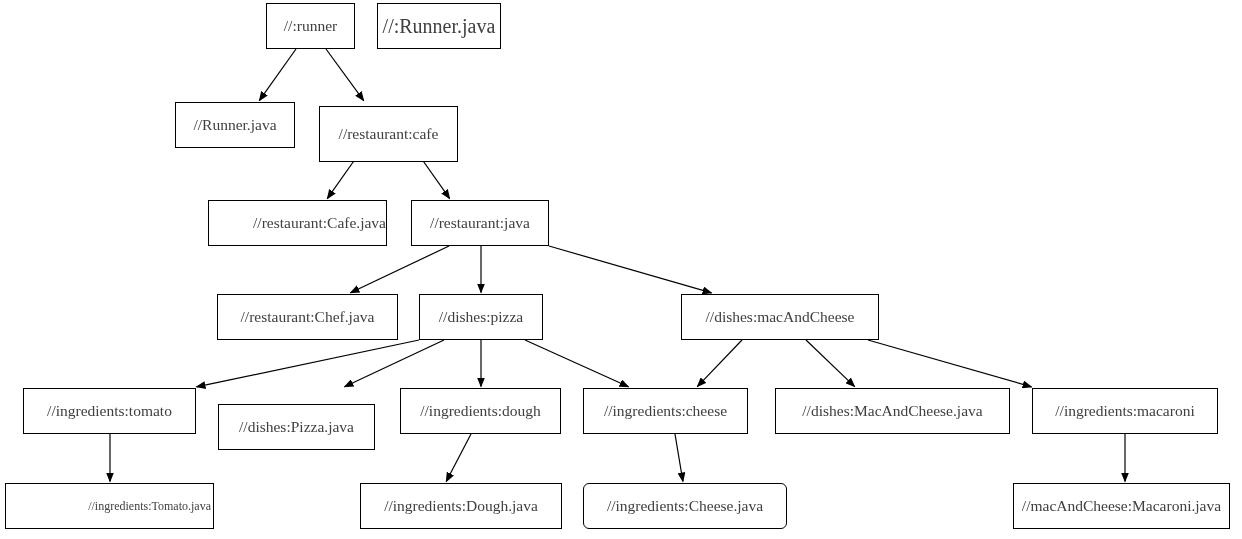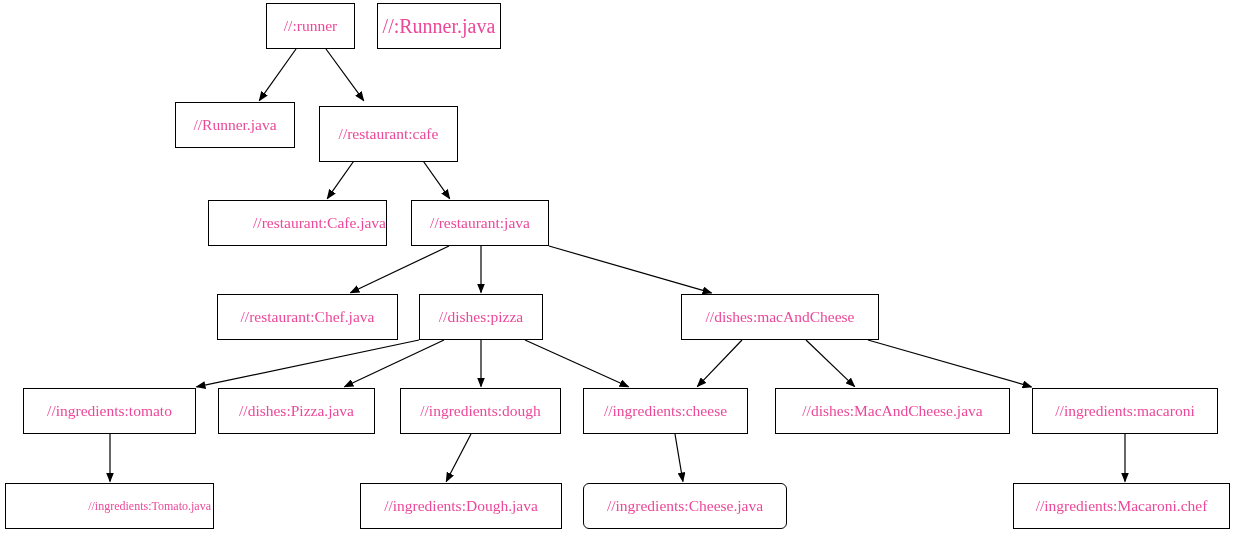--- a/index.html
+++ b/index.html
@@ -28,21 +28,21 @@
   }
   .graph-node {
     position: absolute;
     box-sizing: border-box;
     border: 1px solid #000000;
     background: #ffffff;
     display: flex;
     align-items: center;
     justify-content: center;
     white-space: nowrap;
-    color: #ec4899;
+    color: #404040;
     font-size: 15.5px;
     line-height: 1;
     letter-spacing: 0px;
   }
   .graph-node .node-label {
     display: block;
     padding: 0 2px;
   }
 </style>
 </head>
@@ -100,21 +100,21 @@
       </div>
       <div class="graph-node" style="left: 419px; top: 294px; width: 124px; height: 46px; border-color: rgb(0, 0, 0); background: rgb(255, 255, 255); font-size: 15.5px;">
         <span class="node-label">//dishes:pizza</span>
       </div>
       <div class="graph-node" style="left: 681px; top: 294px; width: 198px; height: 46px; border-color: rgb(0, 0, 0); background: rgb(255, 255, 255); font-size: 15.5px;">
         <span class="node-label">//dishes:macAndCheese</span>
       </div>
       <div class="graph-node" style="left: 23px; top: 388px; width: 173px; height: 46px; border-color: rgb(0, 0, 0); background: rgb(255, 255, 255); font-size: 15.5px;">
         <span class="node-label">//ingredients:tomato</span>
       </div>
-      <div class="graph-node" style="left: 218px; top: 388px; width: 157px; height: 46px; border-color: rgb(0, 0, 0); background: rgb(255, 255, 255); font-size: 15.5px;">
+      <div class="graph-node" style="left: 218px; top: 404px; width: 157px; height: 46px; border-color: rgb(0, 0, 0); background: rgb(255, 255, 255); font-size: 15.5px;">
         <span class="node-label">//dishes:Pizza.java</span>
       </div>
       <div class="graph-node" style="left: 400px; top: 388px; width: 161px; height: 46px; border-color: rgb(0, 0, 0); background: rgb(255, 255, 255); font-size: 15.5px;">
         <span class="node-label">//ingredients:dough</span>
       </div>
       <div class="graph-node" style="left: 583px; top: 388px; width: 165px; height: 46px; border-color: rgb(0, 0, 0); background: rgb(255, 255, 255); font-size: 15.5px;">
         <span class="node-label">//ingredients:cheese</span>
       </div>
       <div class="graph-node" style="left: 775px; top: 388px; width: 235px; height: 46px; border-color: rgb(0, 0, 0); background: rgb(255, 255, 255); font-size: 15.5px;">
         <span class="node-label">//dishes:MacAndCheese.java</span>
@@ -125,16 +125,16 @@
       <div class="graph-node" style="left: 5px; top: 483px; width: 209px; height: 46px; border-color: rgb(0, 0, 0); background: rgb(255, 255, 255); font-size: 12px; justify-content: flex-end;">
         <span class="node-label">//ingredients:Tomato.java</span>
       </div>
       <div class="graph-node" style="left: 360px; top: 483px; width: 202px; height: 46px; border-color: rgb(0, 0, 0); background: rgb(255, 255, 255); font-size: 15.5px;">
         <span class="node-label">//ingredients:Dough.java</span>
       </div>
       <div class="graph-node" style="left: 583px; top: 483px; width: 204px; height: 46px; border-color: rgb(0, 0, 0); background: rgb(255, 255, 255); font-size: 15.5px; border-radius: 6px;">
         <span class="node-label">//ingredients:Cheese.java</span>
       </div>
       <div class="graph-node" style="left: 1013px; top: 483px; width: 217px; height: 46px; border-color: rgb(0, 0, 0); background: rgb(255, 255, 255); font-size: 15.5px;">
-        <span class="node-label">//ingredients:Macaroni.chef</span>
+        <span class="node-label">//macAndCheese:Macaroni.java</span>
       </div>
     </div>
 </div>
 
 </body></html>

